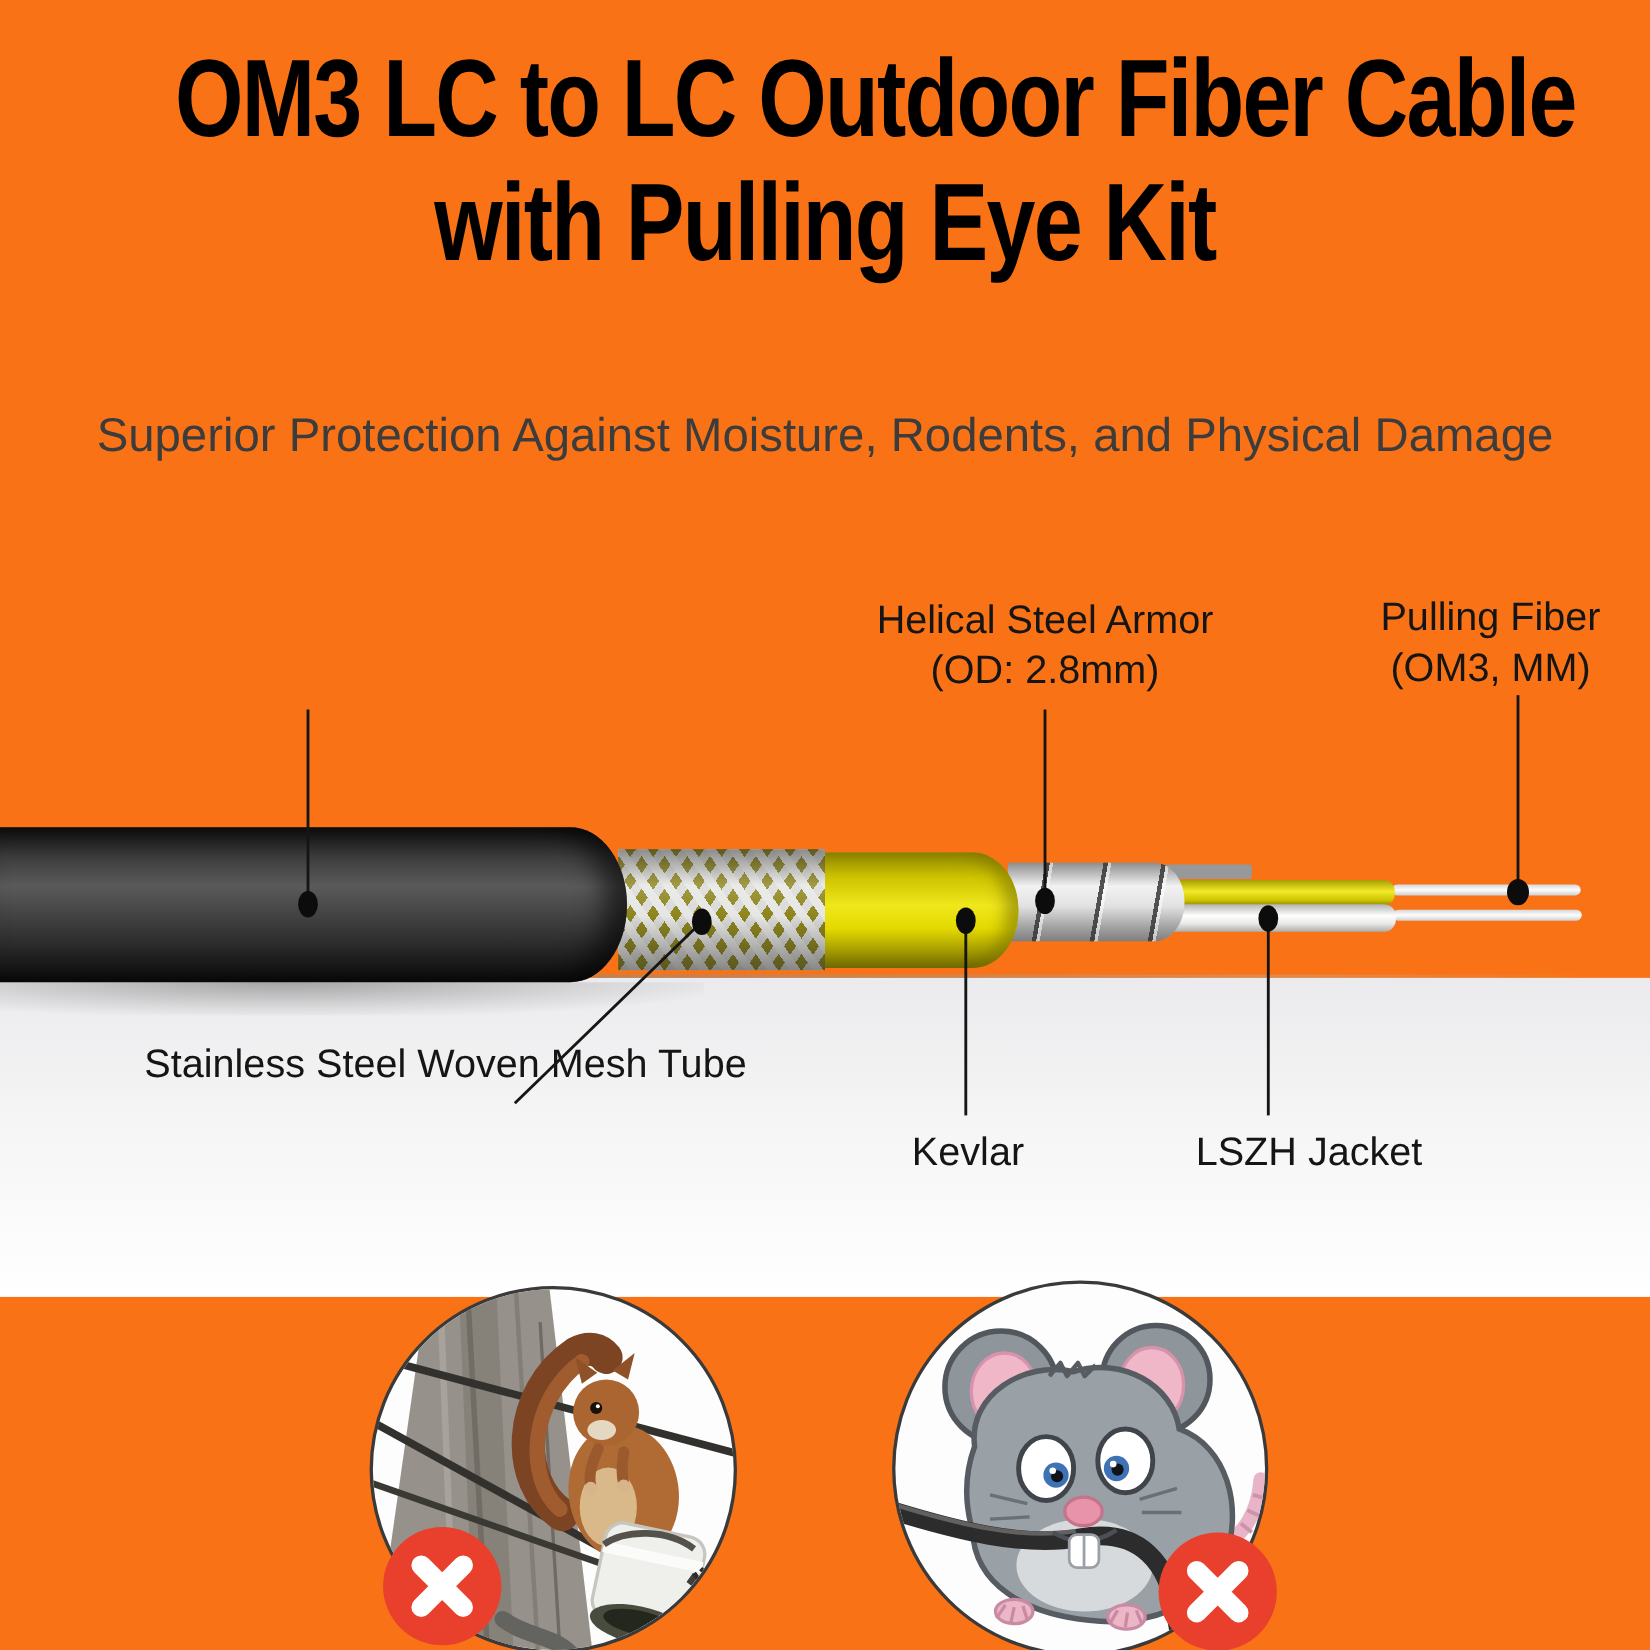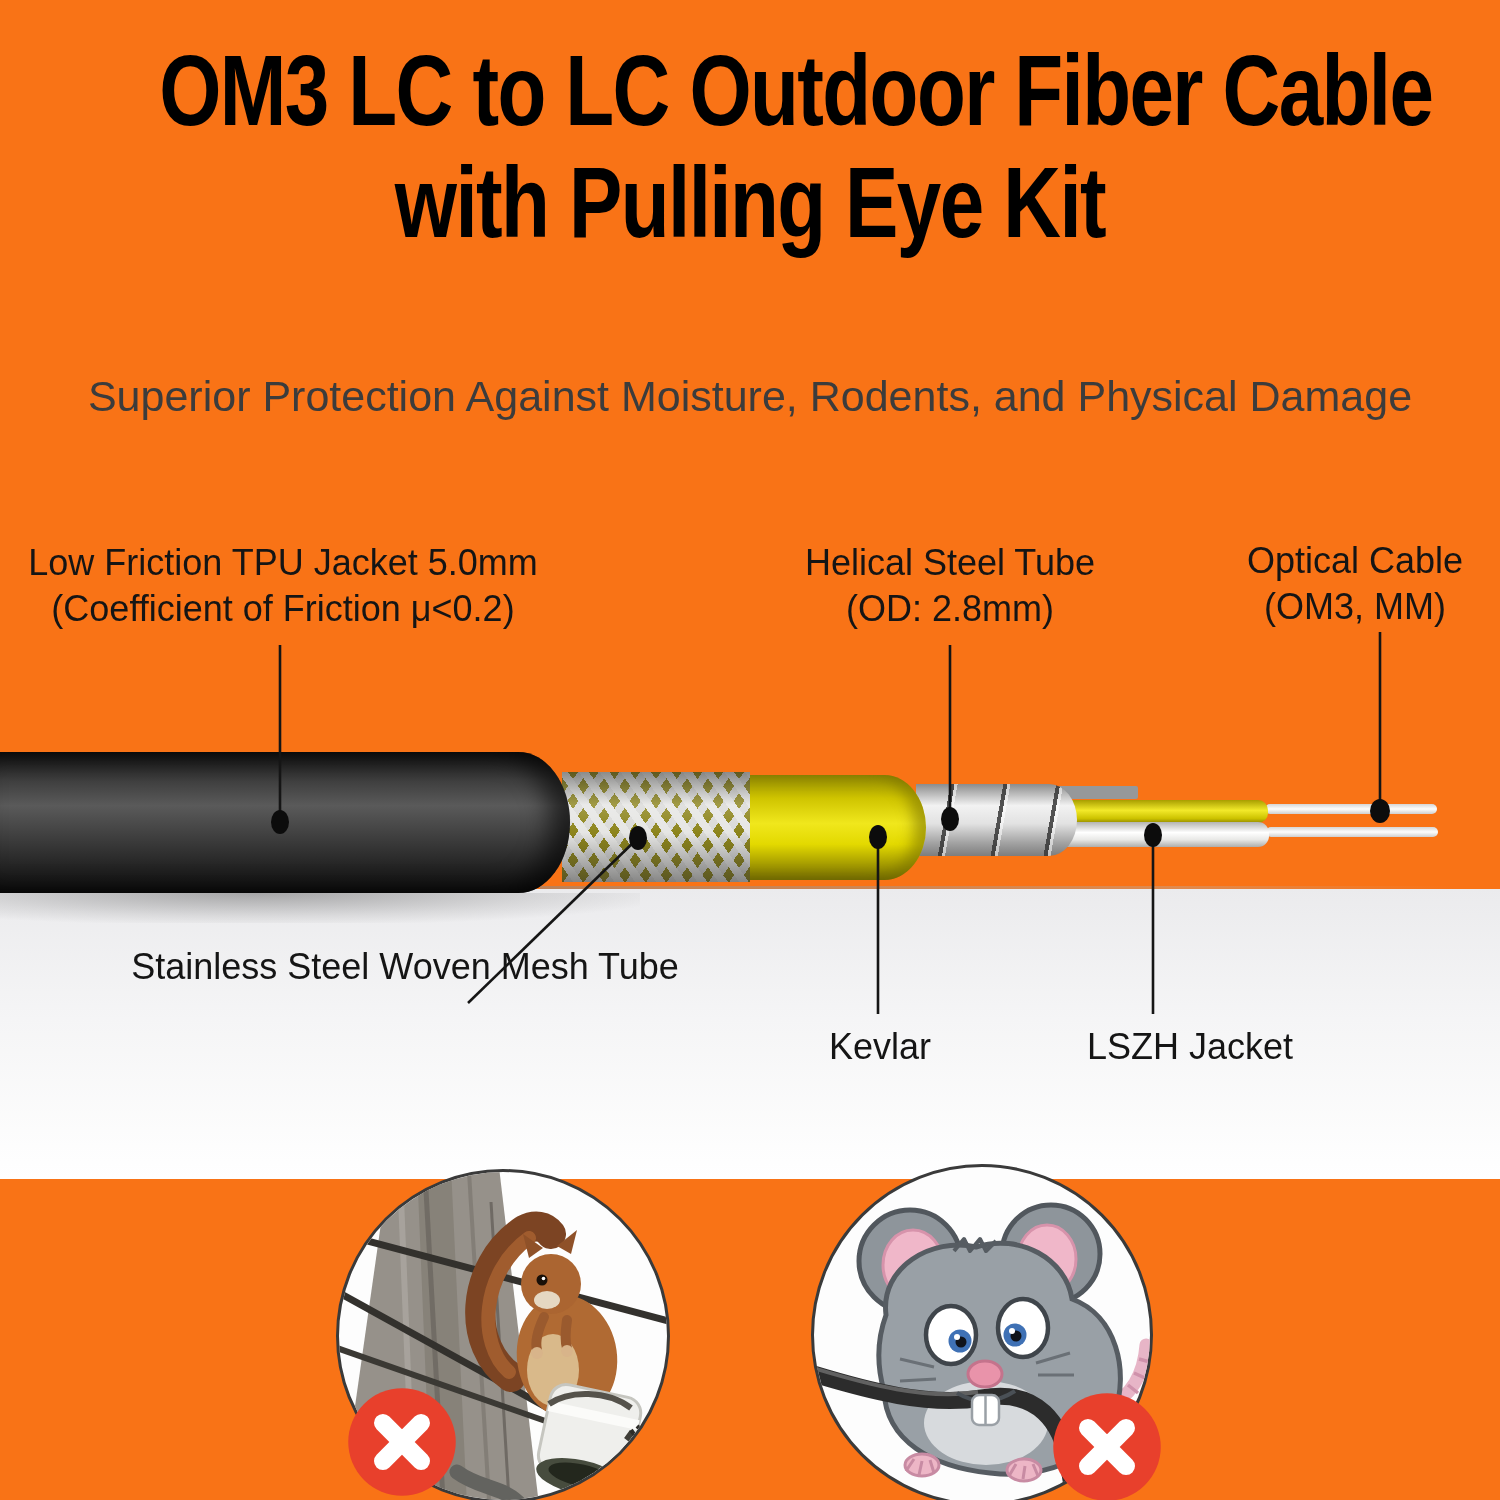--- a/index.html
+++ b/index.html
@@ -93,30 +93,26 @@
     <g fill="#0c0c0c">
       <ellipse cx="280" cy="822" rx="9" ry="12"></ellipse>
       <ellipse cx="950" cy="819" rx="9" ry="12"></ellipse>
       <ellipse cx="1380" cy="811" rx="10" ry="12"></ellipse>
       <ellipse cx="638" cy="838" rx="9" ry="12"></ellipse>
       <ellipse cx="878" cy="837" rx="9" ry="12"></ellipse>
       <ellipse cx="1153" cy="835" rx="9" ry="12"></ellipse>
     </g>
   </svg>
 
-  <div class="lbl" style="left:283px;top:540px;">
-    <div>Low Friction TPU Jacket 5.0mm</div>
-    <div>(Coefficient of Friction μ&lt;0.2)</div>
-  </div>
   <div class="lbl" style="left:950px;top:540px;">
-    <div>Helical Steel Tube</div>
+    <div>Helical Steel Armor</div>
     <div>(OD: 2.8mm)</div>
   </div>
   <div class="lbl" style="left:1355px;top:538px;">
-    <div>Optical Cable</div>
+    <div>Pulling Fiber</div>
     <div>(OM3, MM)</div>
   </div>
   <div class="lbl" style="left:405px;top:944px;">
     <div>Stainless Steel Woven Mesh Tube</div>
   </div>
   <div class="lbl" style="left:880px;top:1024px;">
     <div>Kevlar</div>
   </div>
   <div class="lbl" style="left:1190px;top:1024px;text-align:center;">
     <div>LSZH Jacket</div>

